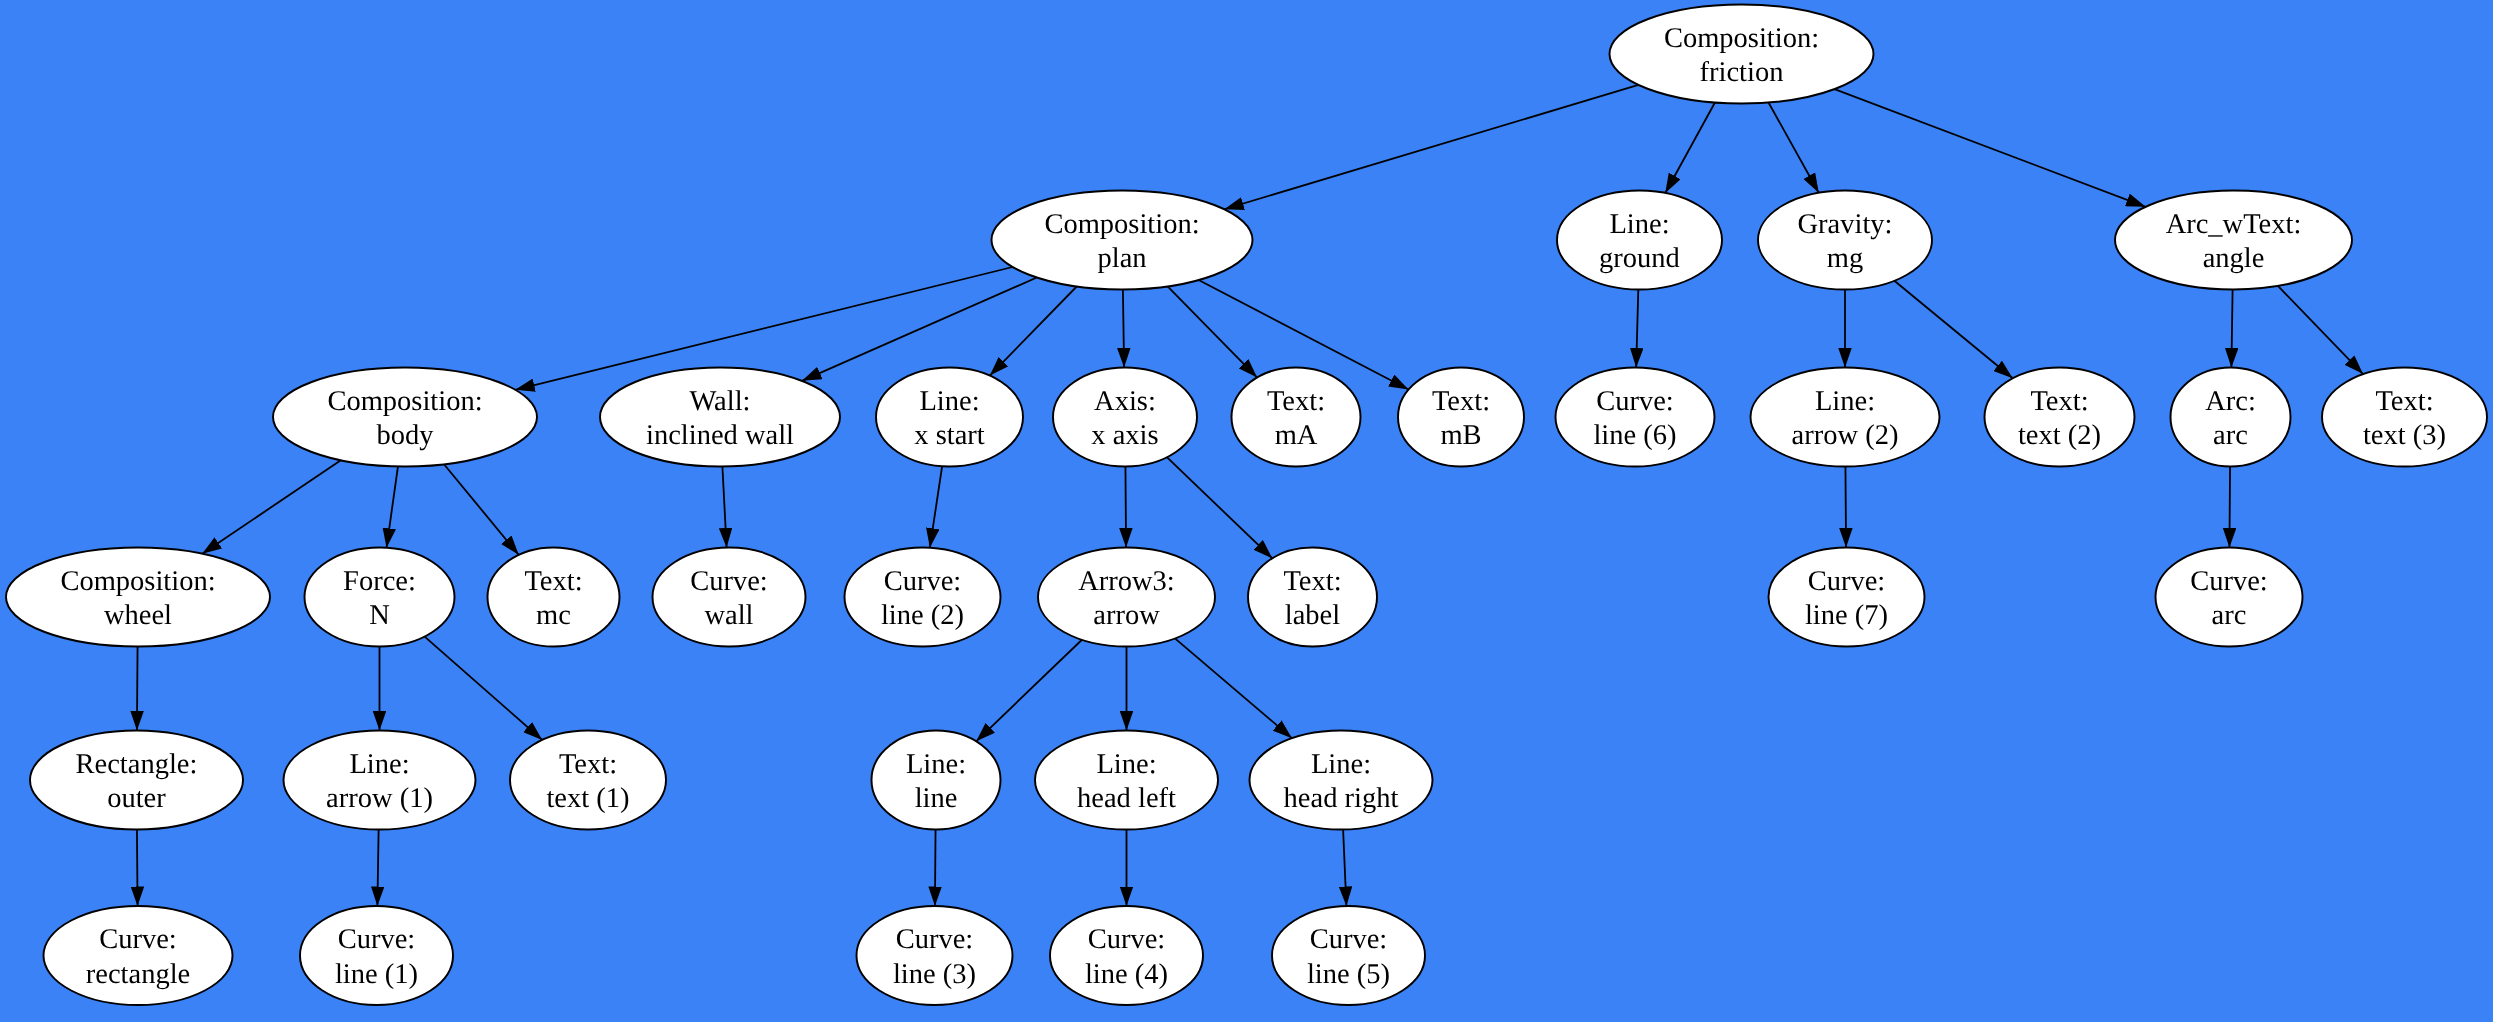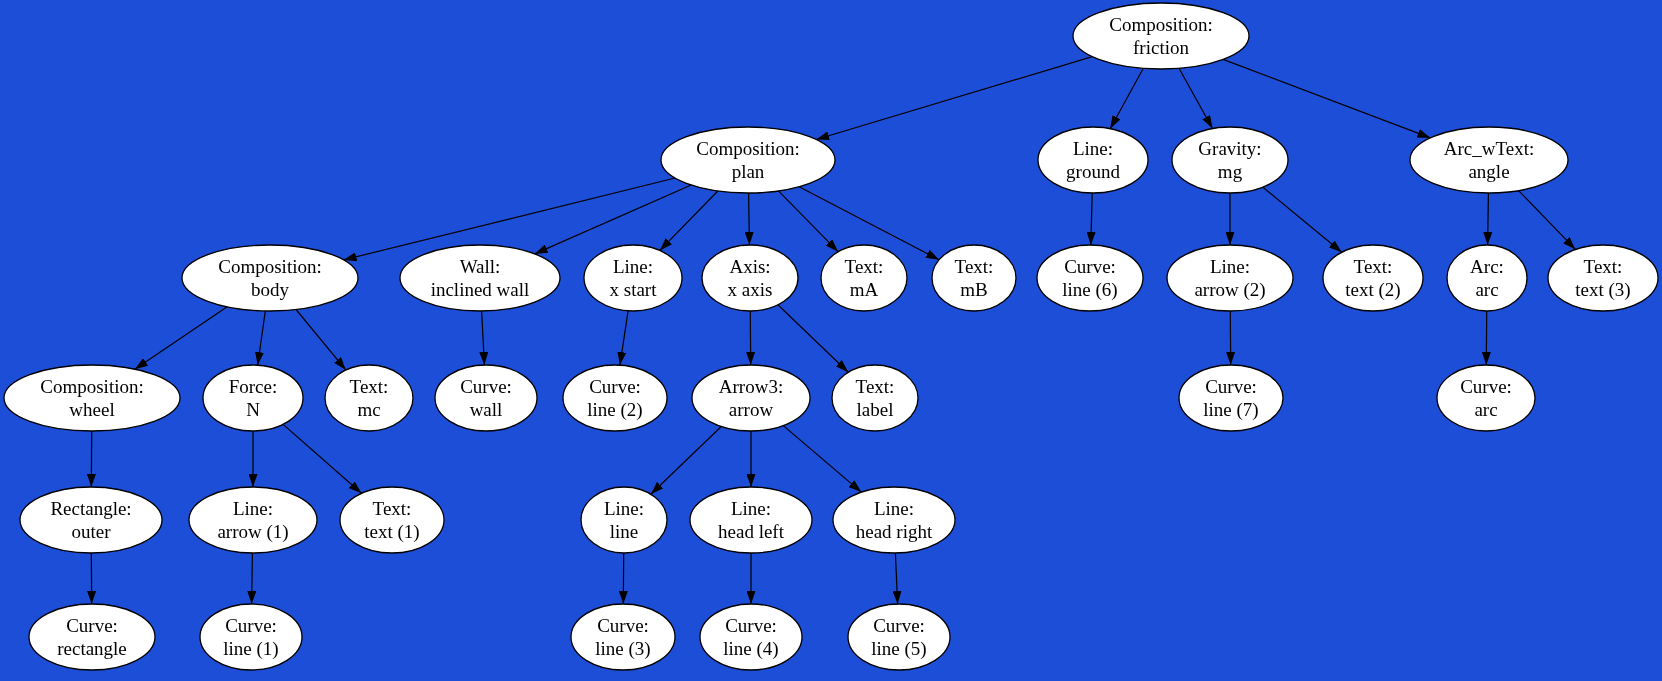--- a/index.html
+++ b/index.html
@@ -1,20 +1,20 @@
 <!DOCTYPE html>
 <html><head>
 <meta charset="utf-8">
 <style>
   html, body { margin: 0; padding: 0; background: #ffffff; }
   .canvas {
     position: relative;
     width: 1662px;
     height: 681px;
-    background: #1d4ed8;
+    background: #3b82f6;
     overflow: hidden;
   }
   svg text {
     font-family: "Liberation Serif", "DejaVu Serif", serif;
     font-size: 19px;
     fill: #000000;
     text-anchor: middle;
   }
   svg ellipse {
     fill: #ffffff;

